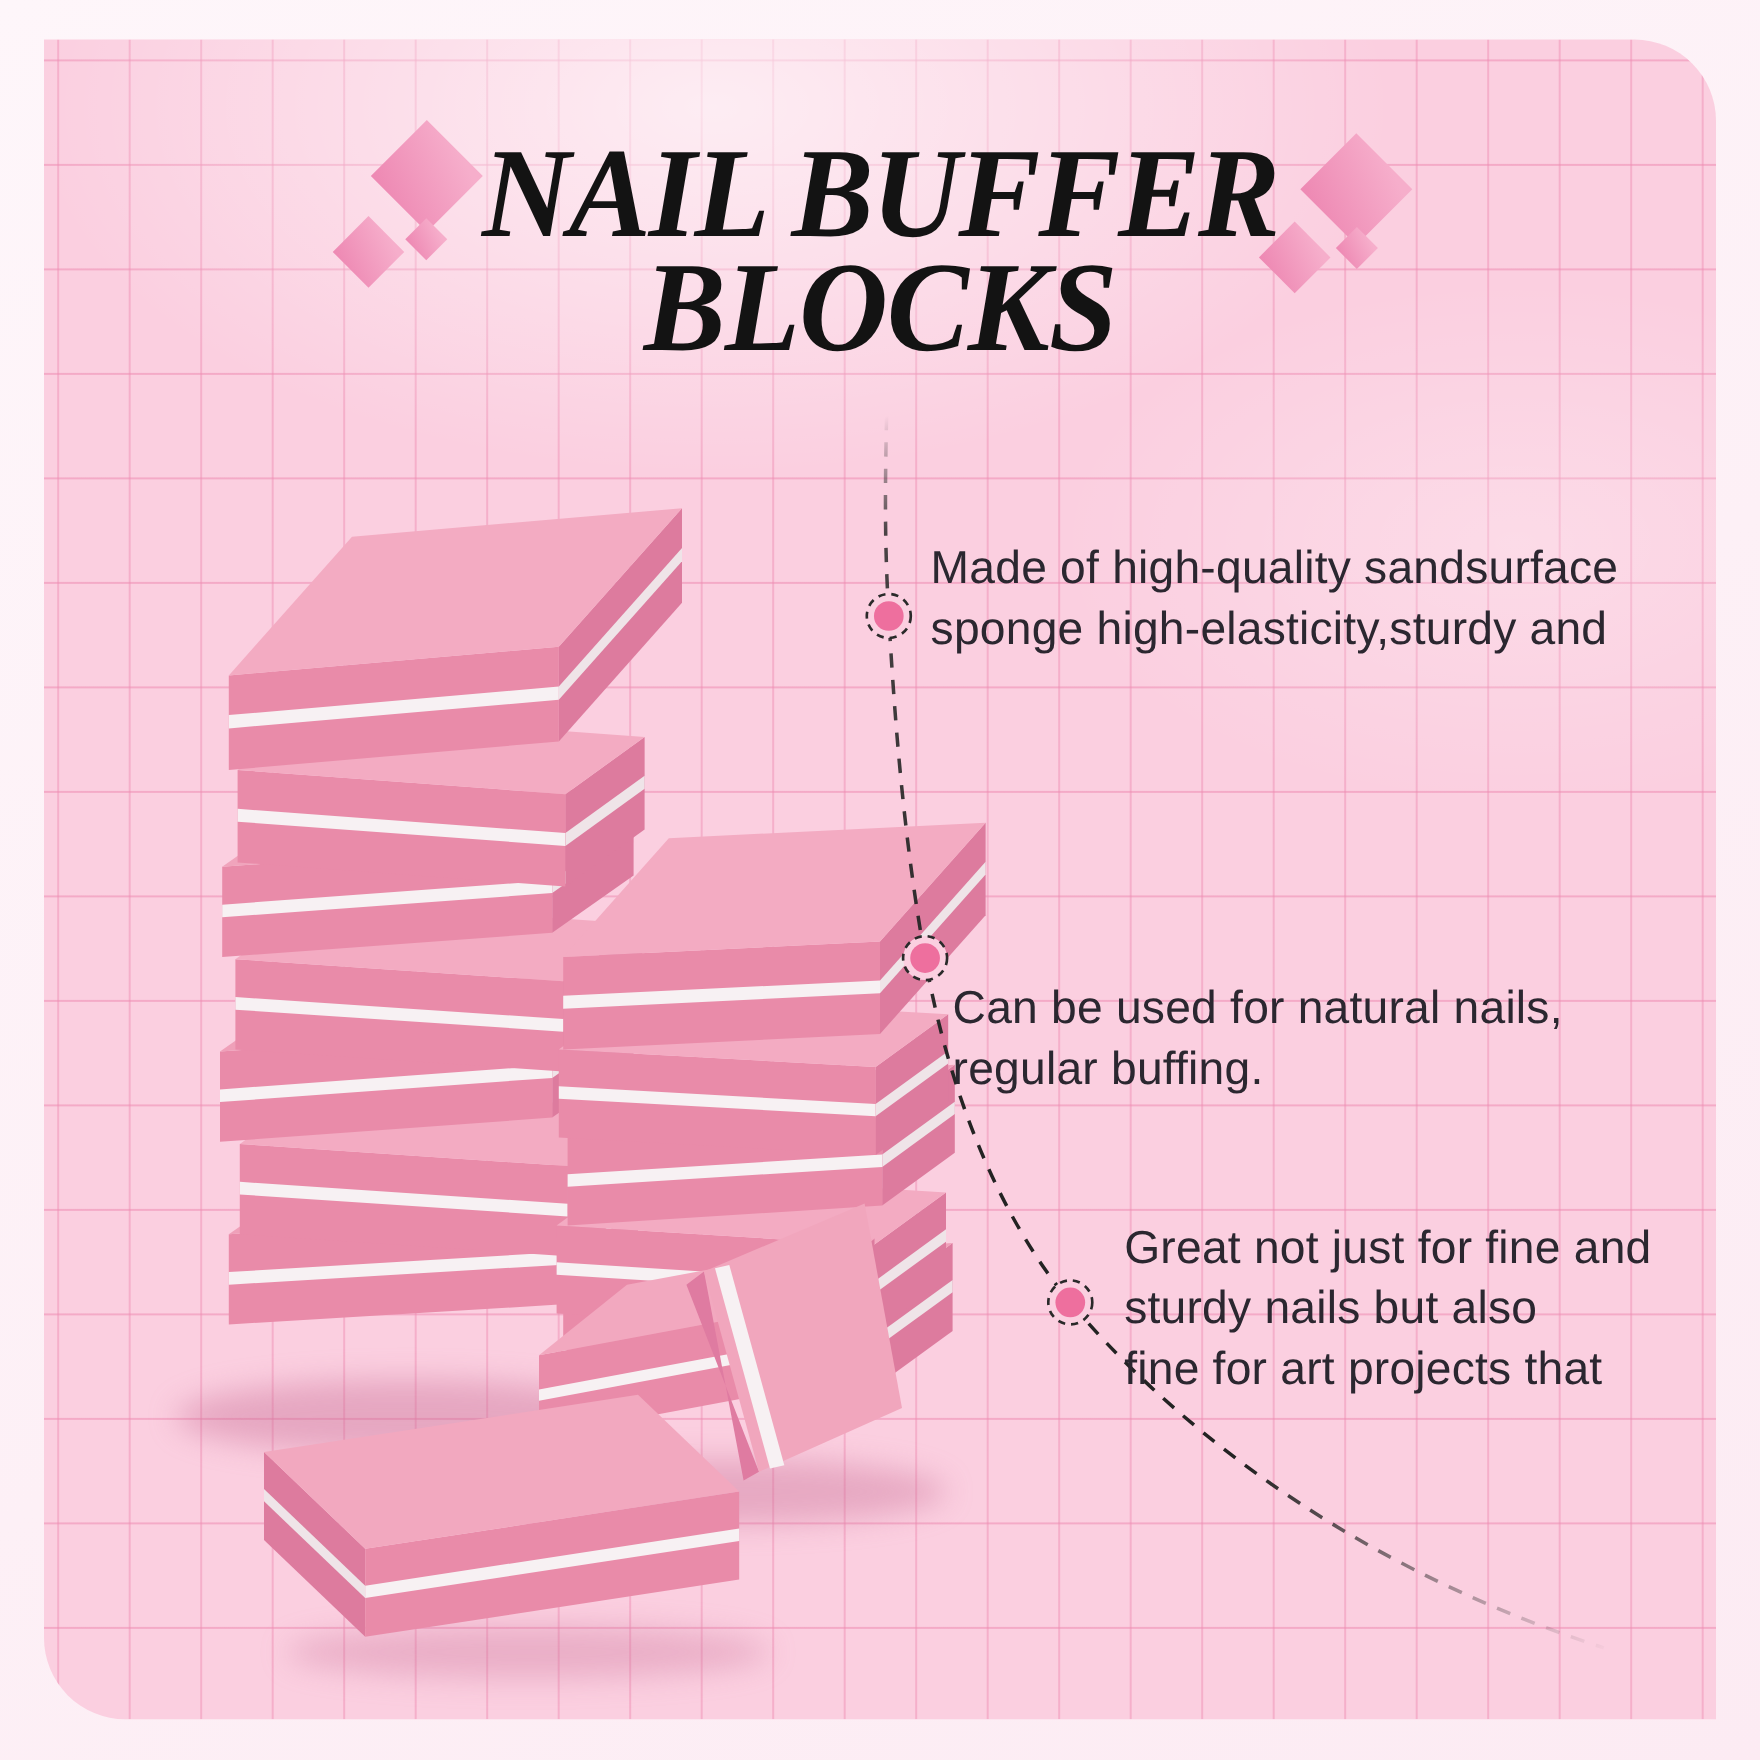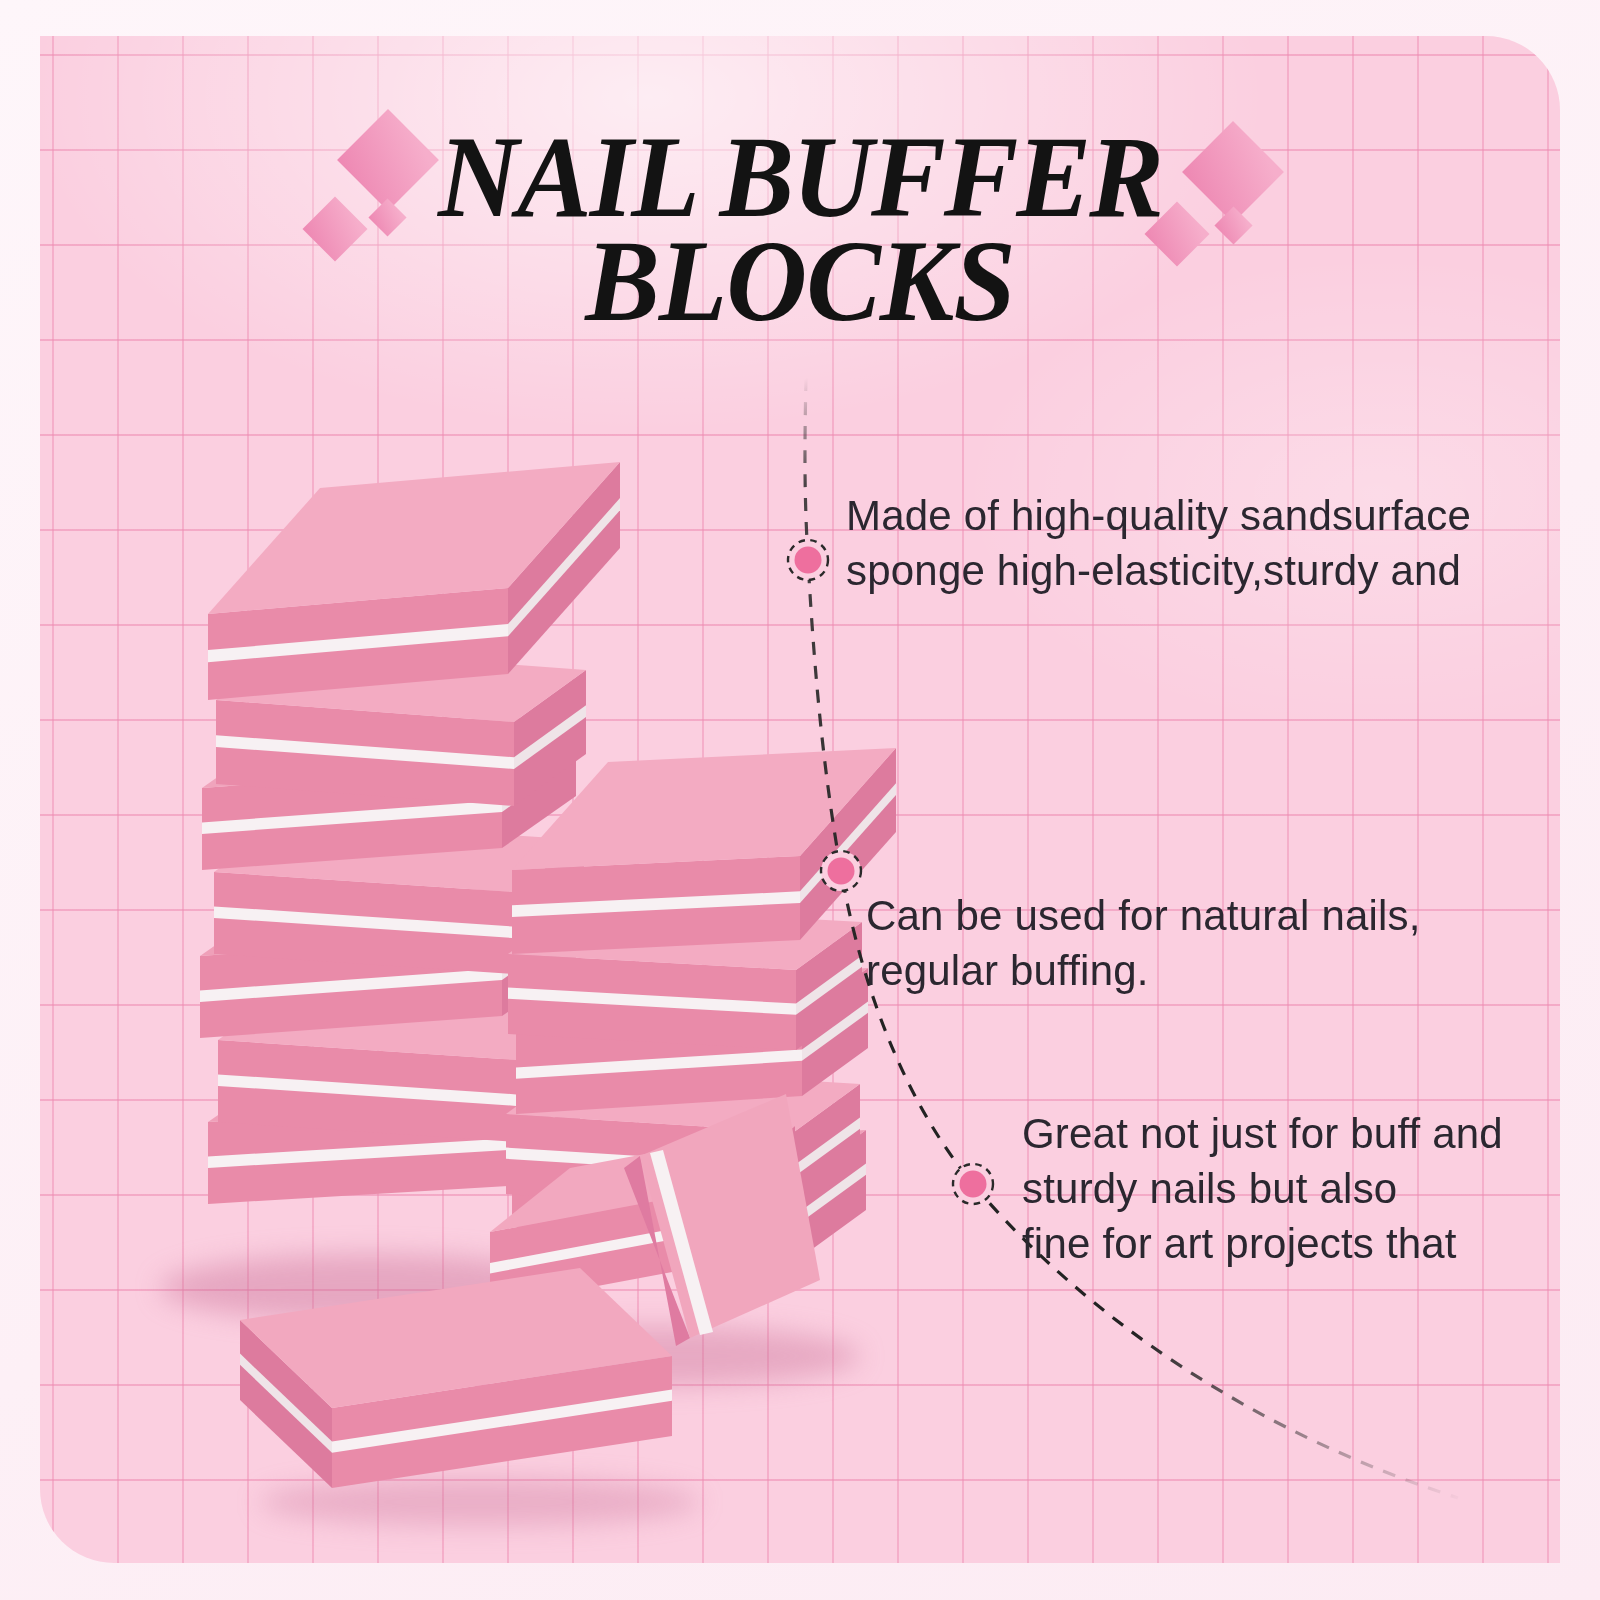--- a/index.html
+++ b/index.html
@@ -183,19 +183,19 @@
 
     <div class="feature" style="left:790px; top:452px;margin-left:16px;">
       <span>Made of high-quality sandsurface</span>
       <span>sponge high-elasticity,sturdy and</span>
     </div>
     <div class="feature" style="left:826px; top:810px;margin-top:42px;">
       <span>Can be used for natural nails,</span>
       <span>regular buffing.</span>
     </div>
     <div class="feature" style="left:982px; top:1070px;">
-      <span>Great not just for buff and</span>
+      <span>Great not just for fine and</span>
       <span>sturdy nails but also</span>
       <span>fine for art projects that</span>
     </div>
 
   </div>
 </div>
 
 </body></html>

